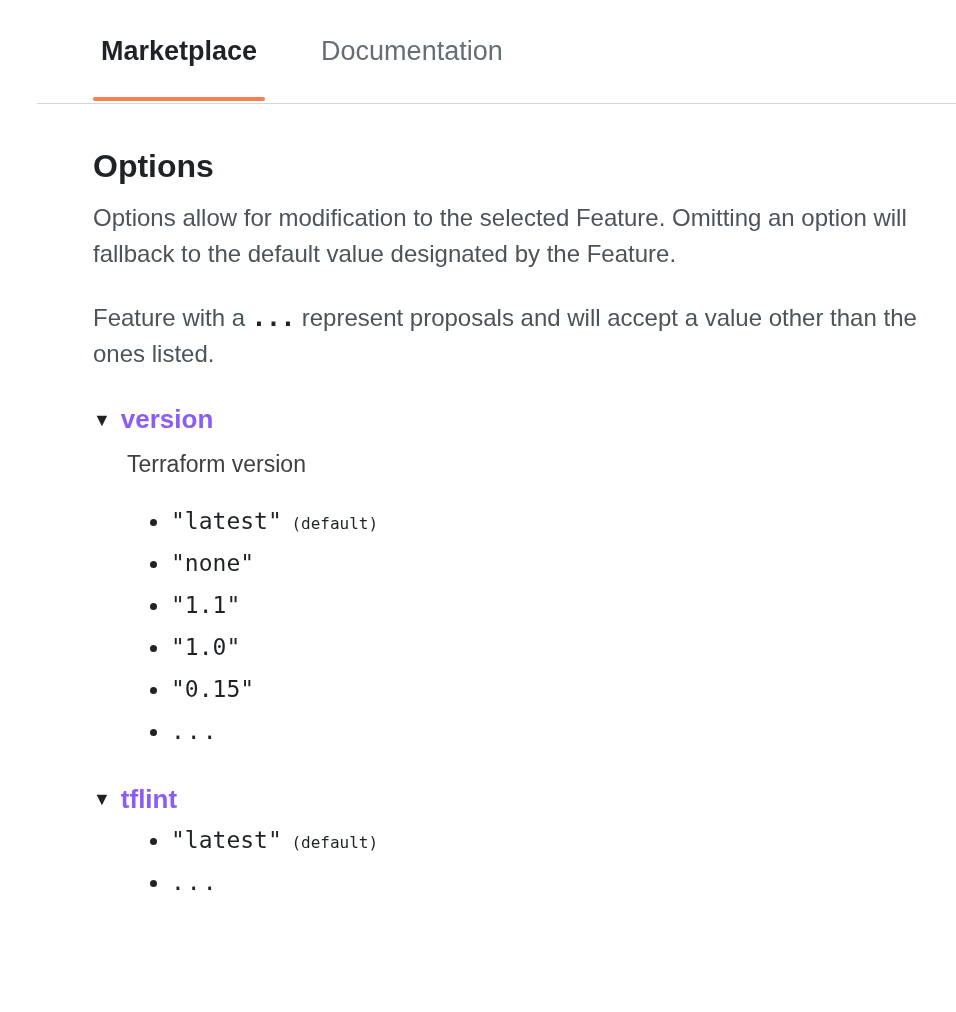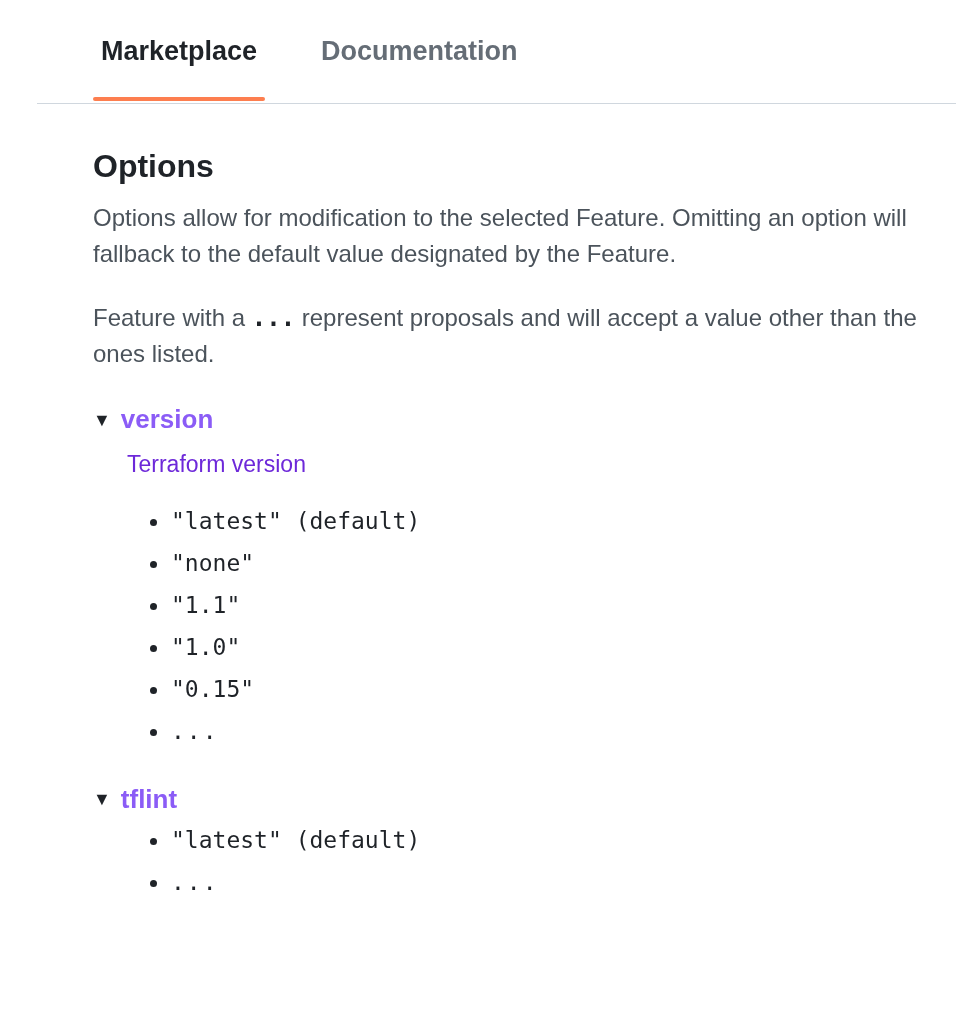--- a/index.html
+++ b/index.html
@@ -25,21 +25,21 @@
     align-items: center;
     height: 104px;
     border-bottom: 1px solid #d0d7de;
     border-right: 1px solid #d0d7de;
     border-radius: 0 12px 0 0;
     padding-left: 56px;
     gap: 48px;
   }
   .tab {
     font-size: 27px;
-    font-weight: 700;
+    font-weight: 400;
     color: #656d76;
     padding: 34px 8px 34px 8px;
     position: relative;
     cursor: pointer;
   }
   .tab.active {
     color: #1f2328;
     font-weight: 700;
   }
   .tab.active::after {
@@ -89,39 +89,39 @@
     color: #1f2328;
   }
   .option-name {
     font-size: 26px;
     font-weight: 700;
     color: #8b5cf6;
   }
   .option-sub {
     margin: 8px 0 18px 34px;
     font-size: 23px;
-    color: #6d28d9;
+    color: #404040;
   }
   ul.values {
     list-style: disc;
     margin: 0 0 0 78px;
     padding: 0;
   }
   ul.values li {
     font-size: 24px;
     line-height: 1.75;
     color: #1f2328;
   }
   ul.values li .code {
     font-family: ui-monospace, SFMono-Regular, "SF Mono", Menlo, Consolas, monospace;
     font-size: 23px;
   }
   ul.values li .default {
     font-family: ui-monospace, SFMono-Regular, "SF Mono", Menlo, Consolas, monospace;
-    font-size: 23px;
+    font-size: 16px;
   }
   ul.values li .ellipsis {
     font-family: ui-monospace, SFMono-Regular, "SF Mono", Menlo, Consolas, monospace;
     font-size: 23px;
     letter-spacing: 2px;
   }
   
   .scrollbar-track {
     position: absolute;
     right: 2px;

